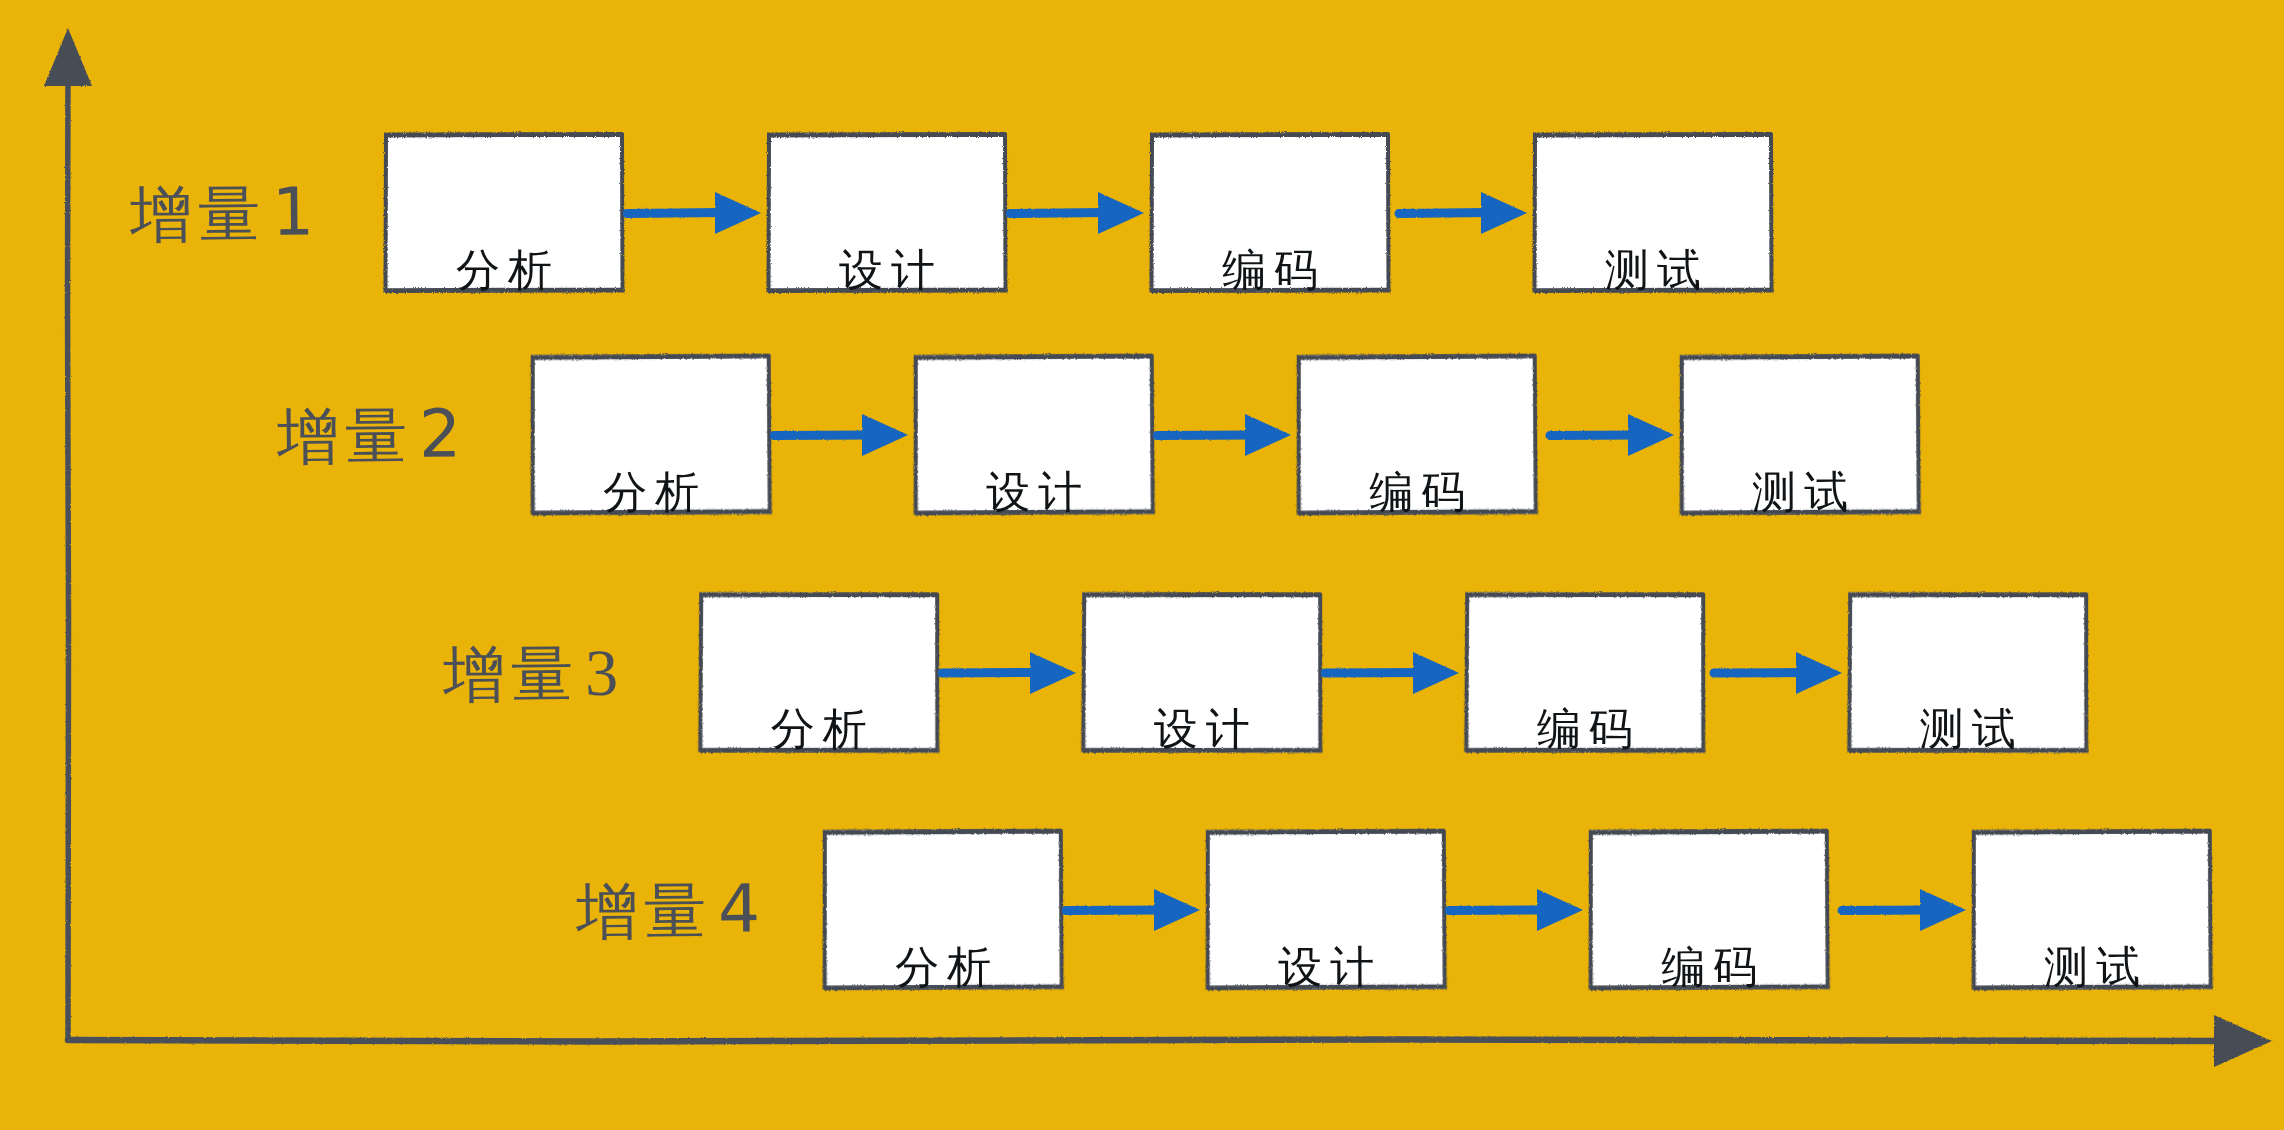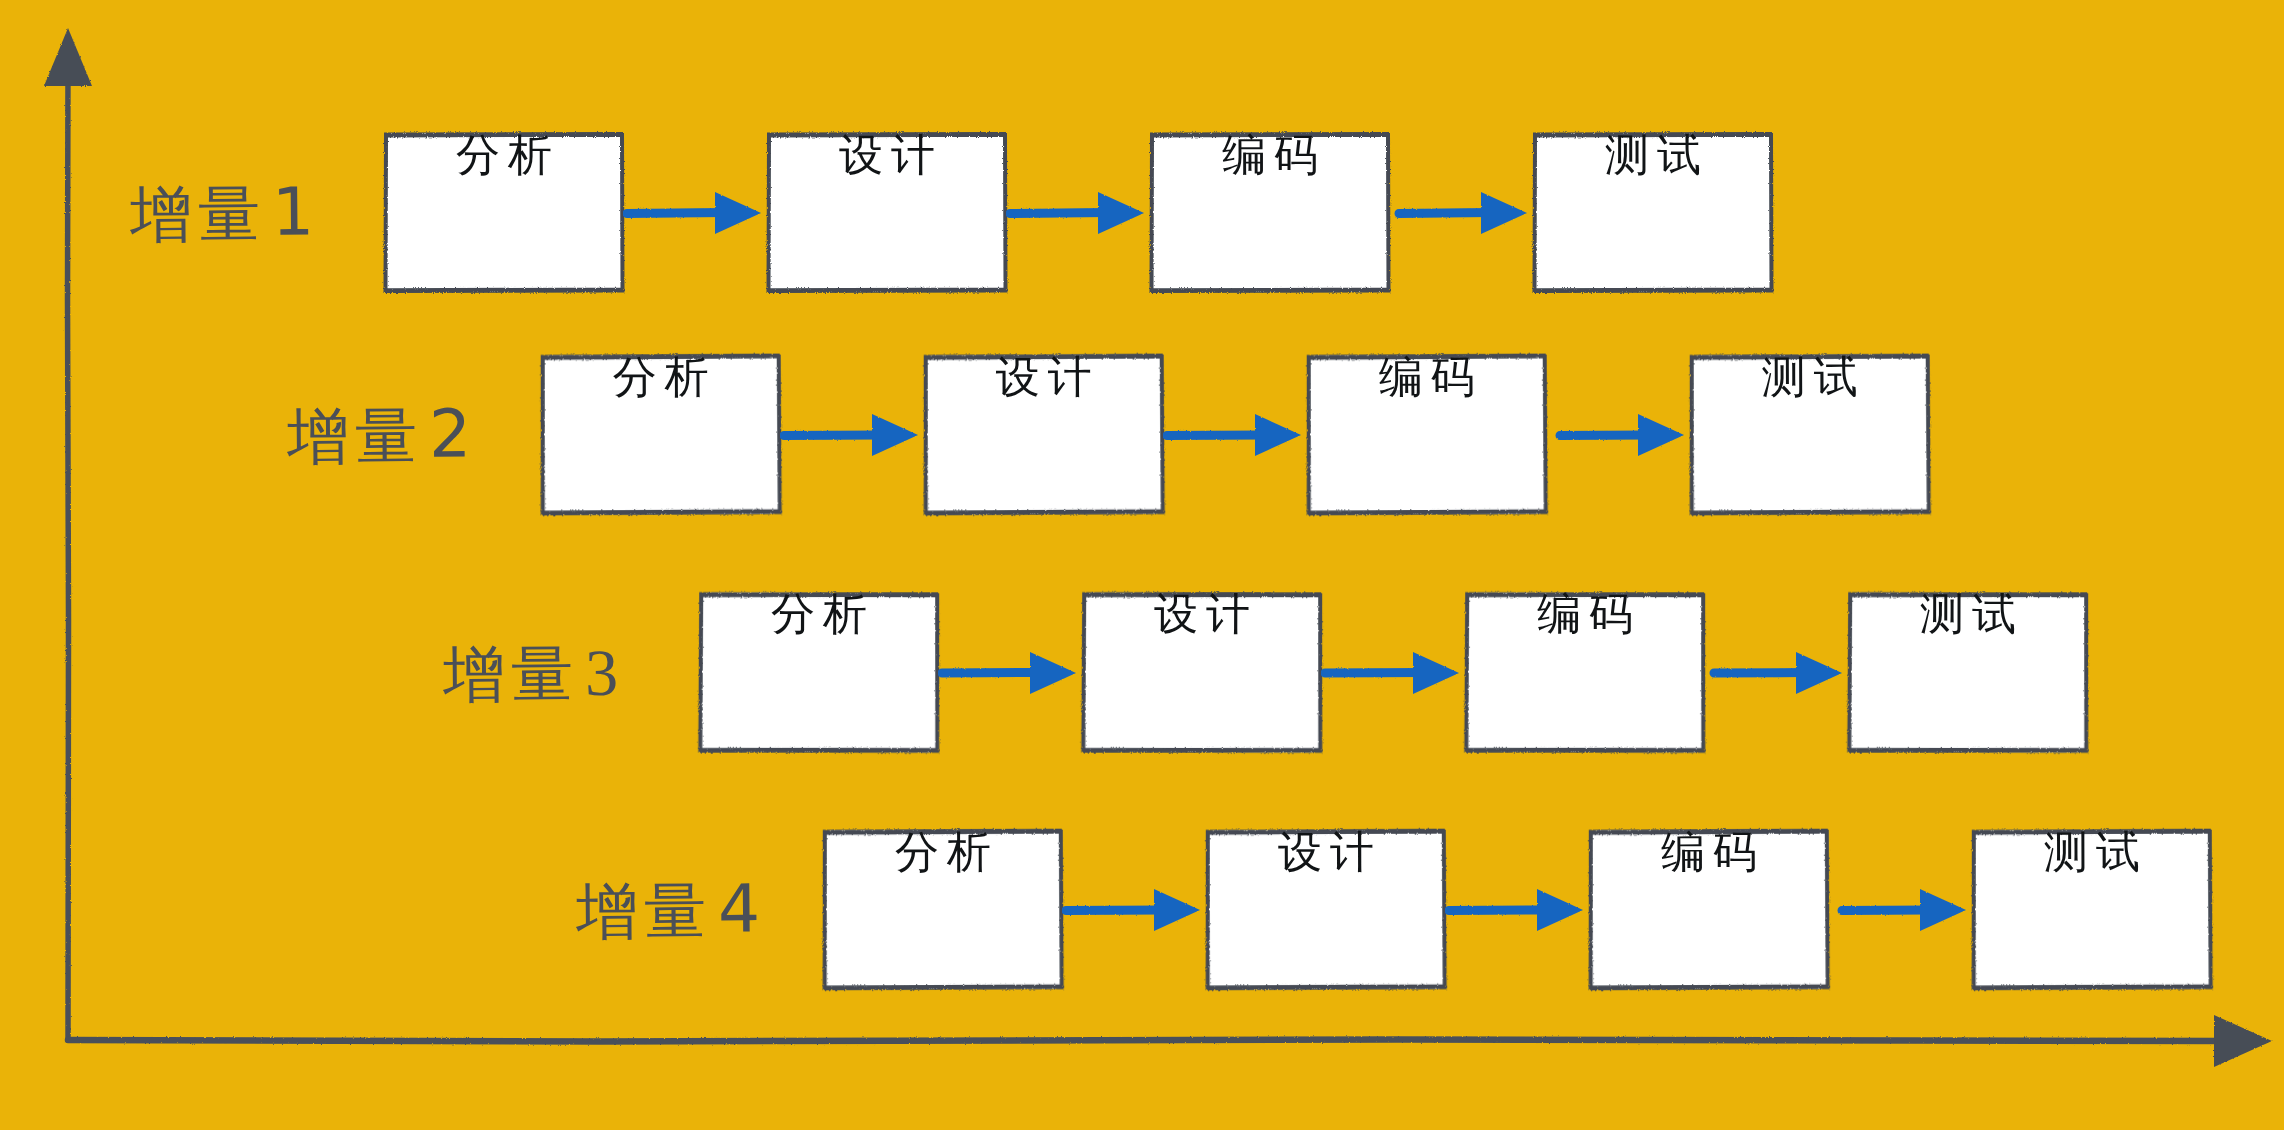--- a/index.html
+++ b/index.html
@@ -51,24 +51,23 @@
     margin-left: 6px;
   }
 
   
   .phase-box {
     position: relative;
     width: 238px;
     height: 159px;
     box-sizing: border-box;
     display: flex;
-    align-items: flex-start;
+    align-items: flex-end;
     justify-content: center;
     background: #ffffff;
-    border-radius: 8px;
   }
   .phase-box .sketch-border {
     position: absolute;
     left: -4px;
     top: -4px;
     width: calc(100% + 8px);
     height: calc(100% + 8px);
     pointer-events: none;
   }
   .phase-label {
@@ -190,21 +189,21 @@
     </div>
 
     <div class="phase-box">
       <svg class="sketch-border" viewBox="0 0 246 139" preserveAspectRatio="none">
         <path d="M 5 5 L 241 4.5 L 241.5 134 L 4.5 134.5 Z" fill="none" stroke="#444a52" stroke-width="4" filter="url(#rough-box)"></path>
       </svg>
       <span class="phase-label">测试</span>
     </div>
   </div>
 
-  <div class="row row-2" style="left:287px; top:355px;">
+  <div class="row row-2" style="left:277px; top:355px;">
     <div class="row-label" style="width:255px;">
       <span>增量</span><span class="num">2</span>
     </div>
 
     <div class="phase-box">
       <svg class="sketch-border" viewBox="0 0 246 139" preserveAspectRatio="none">
         <path d="M 5 5 L 241 4.5 L 241.5 134 L 4.5 134.5 Z" fill="none" stroke="#444a52" stroke-width="4" filter="url(#rough-box)"></path>
       </svg>
       <span class="phase-label">分析</span>
     </div>

